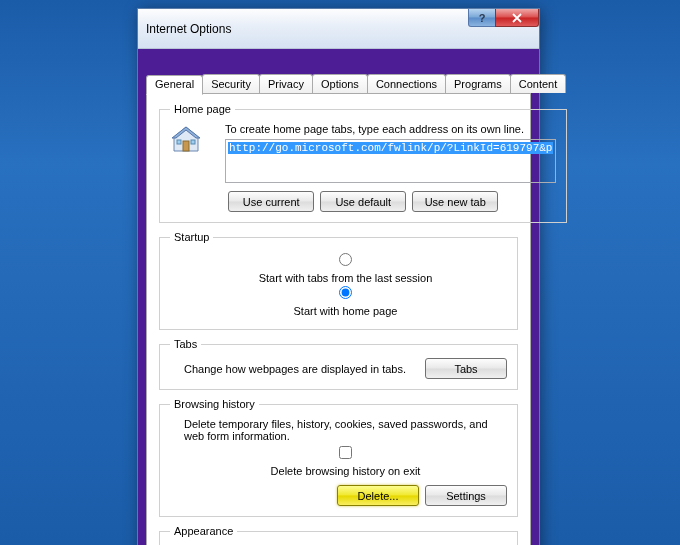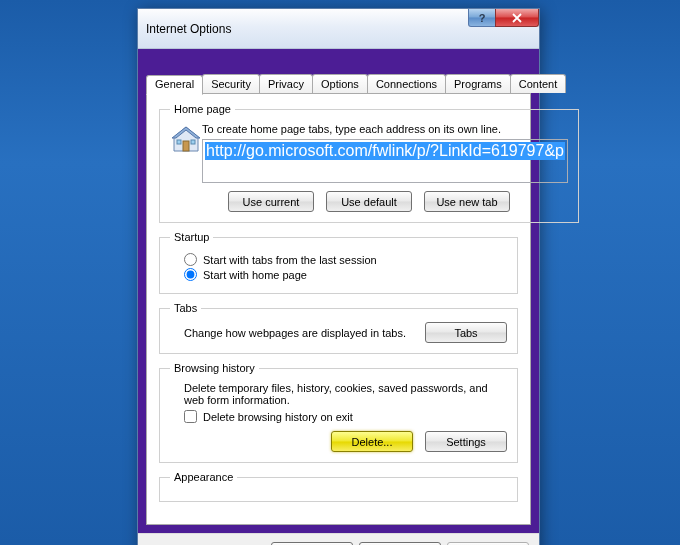--- a/index.html
+++ b/index.html
@@ -108,54 +108,54 @@
     margin: 0 0 8px;
     padding: 8px 10px 10px;
   }
   legend {
     padding: 0 4px;
     color: #000;
     font-size: 11px;
   }
   .homepage-row {
     display: flex;
-    gap: 0;
+    gap: 23px;
   }
   .home-icon {
     width: 32px;
     height: 32px;
     flex-shrink: 0;
   }
   .homepage-text {
     flex: 1;
   }
   .homepage-desc {
     margin-bottom: 4px;
   }
   .url-box {
     width: 100%;
     height: 44px;
     border: 1px solid #abadb3;
     padding: 2px;
-    font-family: Liberation Sans, sans-serif;
-    font-size: 16px;
+    font-family: Liberation Mono, monospace;
+    font-size: 11px;
     overflow-y: scroll;
     resize: none;
     white-space: nowrap;
   }
   .url-box .sel {
     display: inline-block;
     background: #3399ff;
     color: #fff;
     padding: 0 1px;
   }
   .btnrow {
     display: flex;
     justify-content: flex-end;
-    gap: 12px;
+    gap: 6px;
     margin-top: 8px;
   }
   .btnrow.center { justify-content: center; }
   .btn {
     min-width: 82px;
     height: 21px;
     padding: 0 10px;
     border: 1px solid #707070;
     border-radius: 3px;
     background: linear-gradient(to bottom, #fdfdfd, #e9e9e9 48%, #dcdcdc 52%, #f0f0f0);
@@ -174,20 +174,21 @@
   .btn.highlight {
     background: linear-gradient(to bottom, #fdfd90, #f0e830 48%, #e6d800 52%, #f8ef60);
     border-color: #8a8000;
     box-shadow: 0 0 3px rgba(200,180,0,0.7);
   }
   .radio-row, .check-row {
     display: flex;
     align-items: center;
     gap: 6px;
     margin: 2px 0 2px 14px;
+    flex-direction: column;
   }
   input[type=radio], input[type=checkbox] {
     margin: 0;
     width: 13px;
     height: 13px;
   }
   .tabs-section-row {
     display: flex;
     align-items: center;
     justify-content: space-between;

